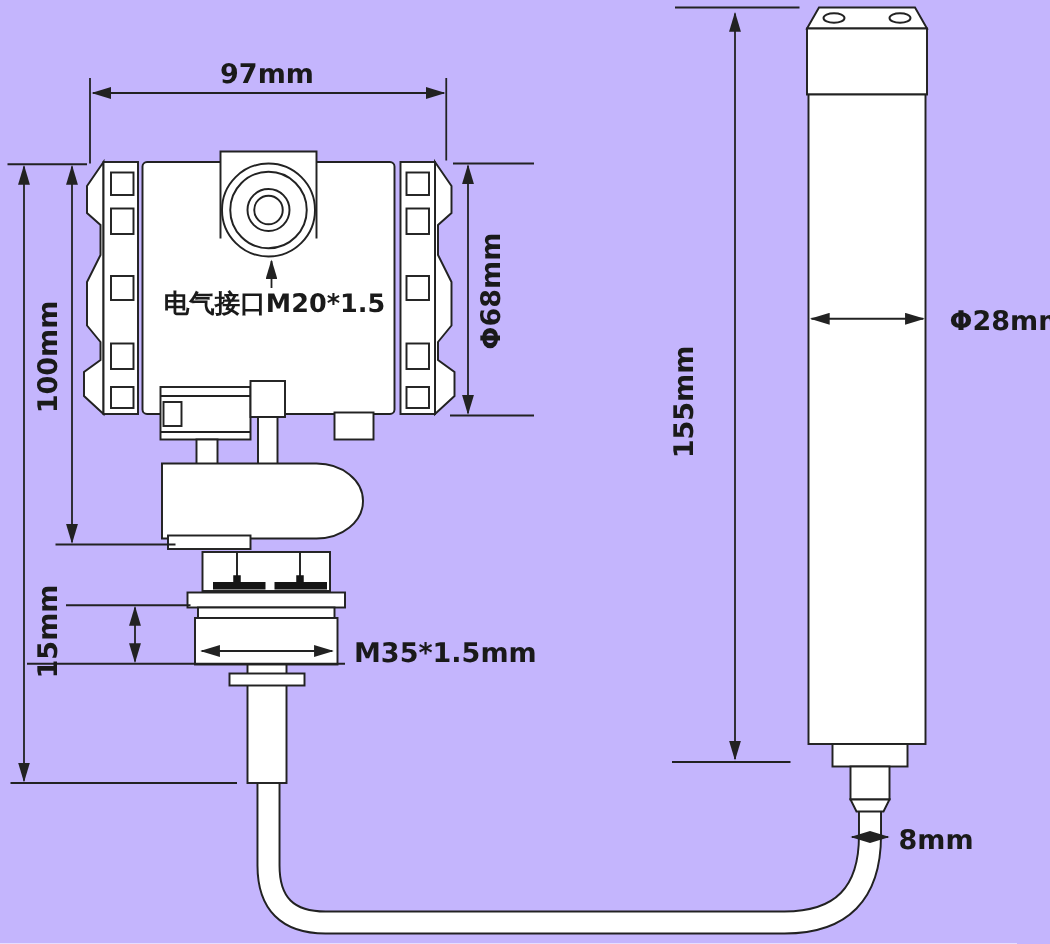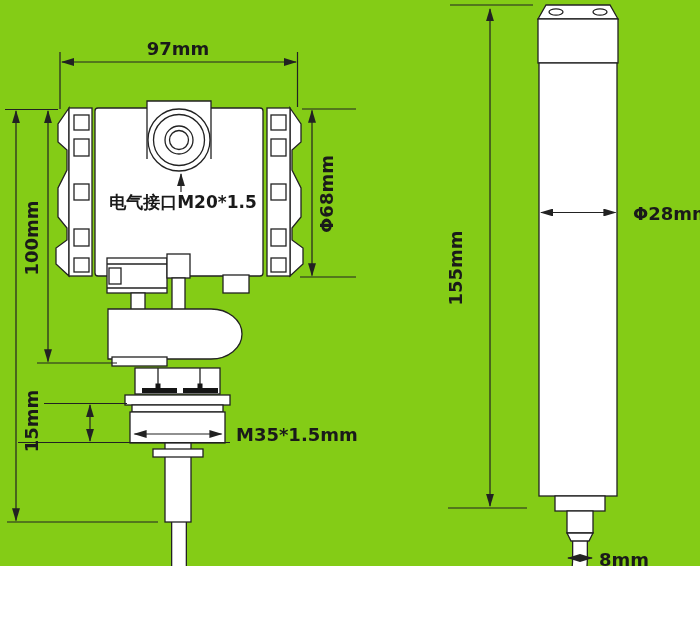--- a/index.html
+++ b/index.html
@@ -1,16 +1,16 @@
 <!DOCTYPE html>
 <html><head>
 <meta charset="utf-8">
 <style>
   html,body{margin:0;padding:0;background:#ffffff;}
-  .stage{width:700px;height:566px;position:relative;background:#84cc16;overflow:hidden;}
+  .stage{width:700px;height:629px;position:relative;background:#c4b5fd;overflow:hidden;}
   svg{display:block;}
   .shp{fill:#ffffff;stroke:#222222;stroke-width:1.3;}
   .ln{fill:none;stroke:#222222;stroke-width:1.3;}
   .dim{fill:none;stroke:#222222;stroke-width:1.2;}
   .blk{fill:#151515;stroke:none;}
   text{font-family:"DejaVu Sans","Liberation Sans",sans-serif;
        font-size:18px;font-weight:600;fill:#1a1a1a;}
   .cjk{font-size:17px;}
 </style>
 </head>

